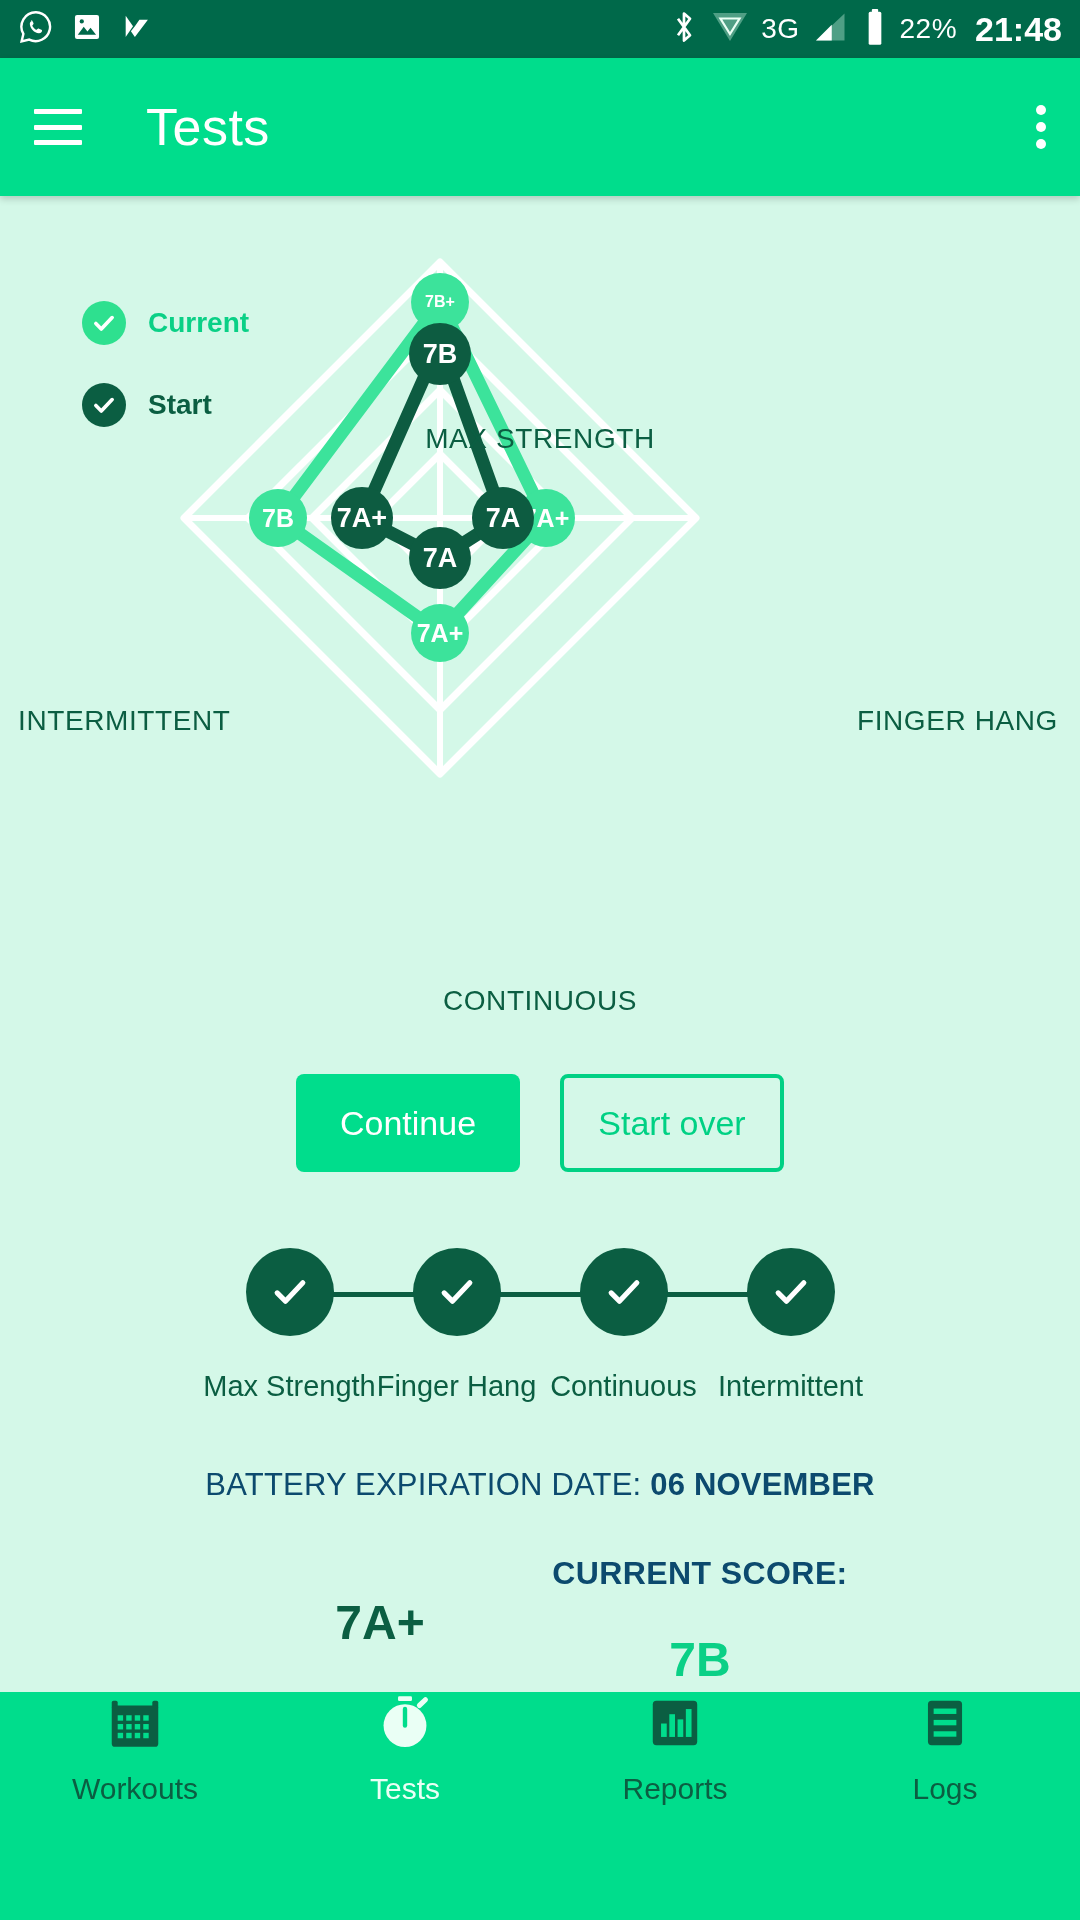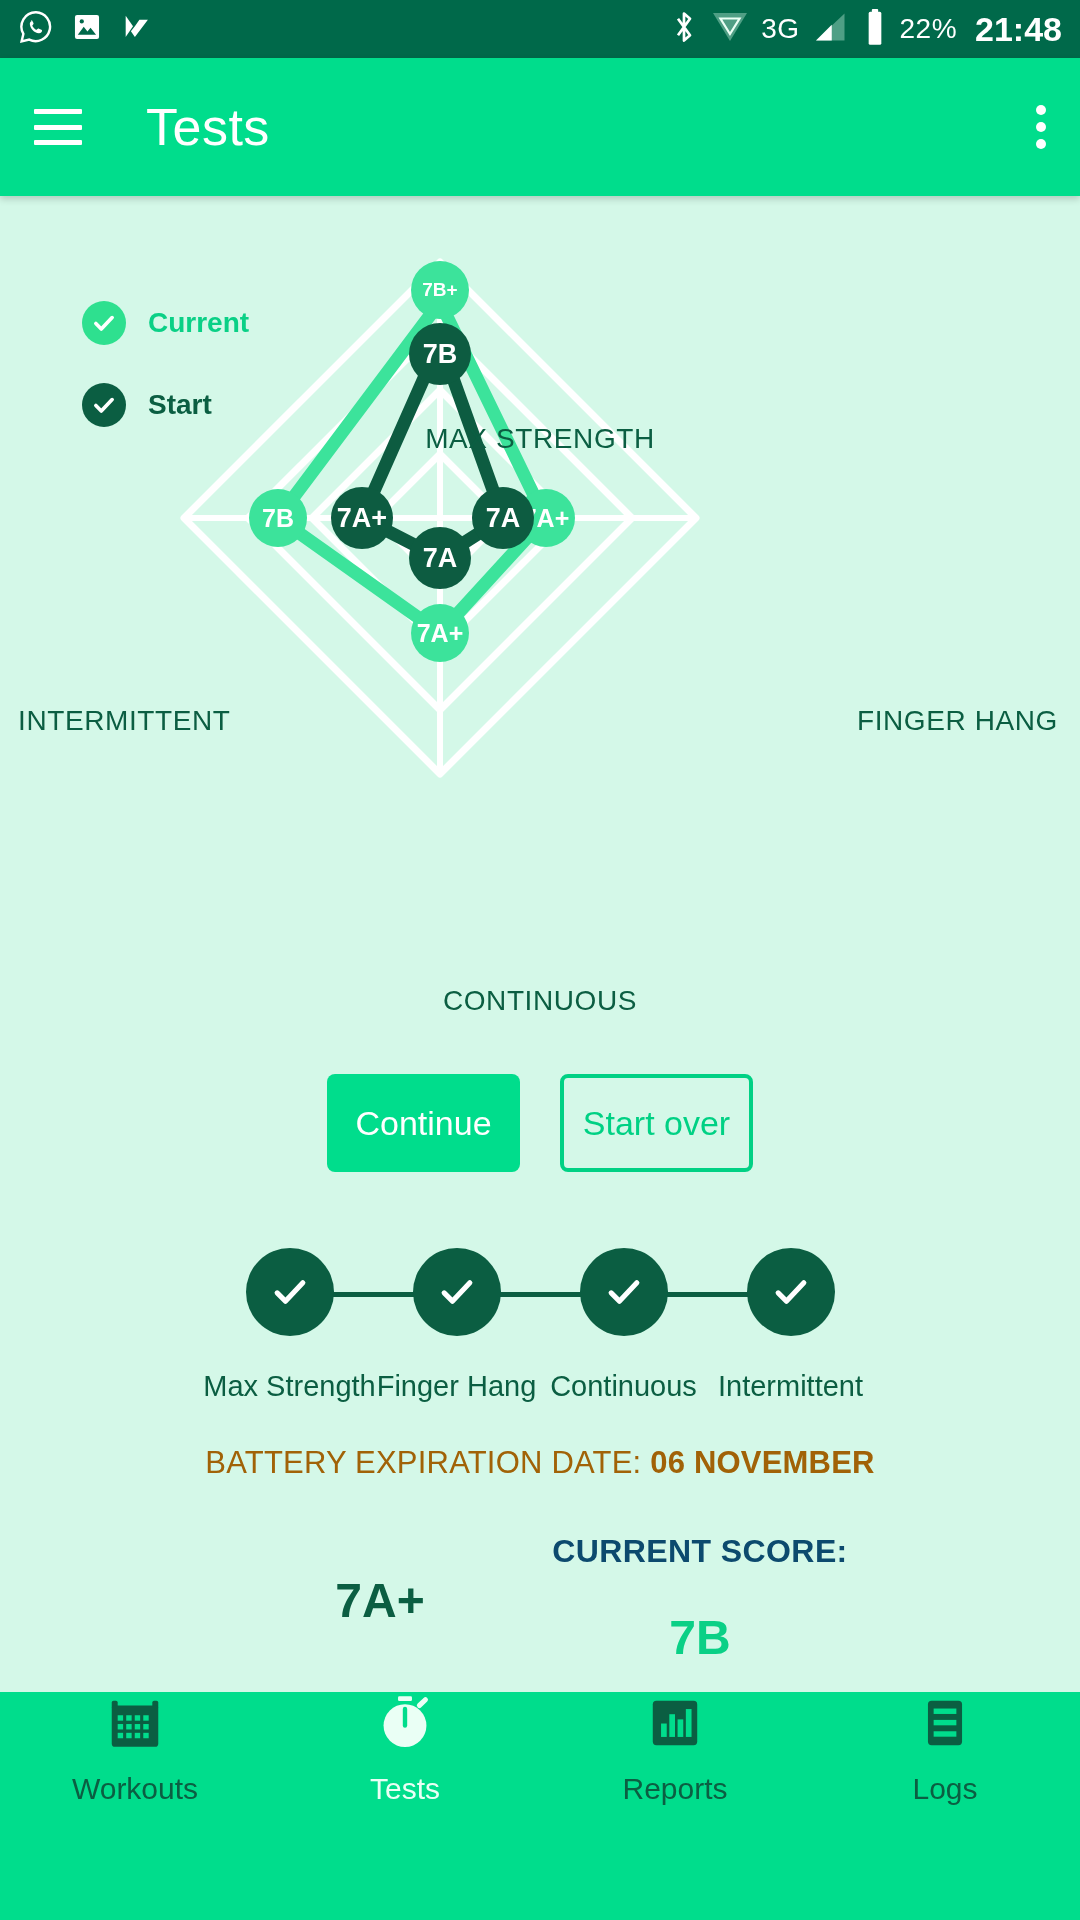--- a/index.html
+++ b/index.html
@@ -72,41 +72,41 @@
     position:absolute; border-radius:50%;
     display:flex; align-items:center; justify-content:center;
     color:#fff; font-weight:700; transform:translate(-50%,-50%);
   }
   .node.cur { background:#3ce39b; }
   .node.last { background:#0d5c41; }
 
   
   .btn-row { display:flex; justify-content:center; gap:40px; margin-top:68px; }
   .btn {
-    width:193px; height:98px; border-radius:8px;
+    width:224px; height:98px; border-radius:8px;
     display:flex; align-items:center; justify-content:center;
     font-size:34px; cursor:pointer;
   }
   .btn.filled { background:#00dd8c; color:#fff; border:none; }
   .btn.outline { background:transparent; color:#00d184; border:4px solid #00d184; }
 
   
   .steps { margin-top:76px; display:flex; justify-content:center; align-items:flex-start; }
   .step { width:167px; display:flex; flex-direction:column; align-items:center; position:relative; }
   .step-circle {
     width:88px; height:88px; border-radius:50%; background:#0b5e42;
     display:flex; align-items:center; justify-content:center; position:relative; z-index:2;
   }
   .step-connector {
     position:absolute; top:44px; left:50%; width:167px; height:5px; background:#0b5e42; z-index:1;
   }
   .step-label { margin-top:34px; font-size:29px; color:#0b5e42; white-space:nowrap; }
 
   
-  .battery-line { text-align:center; margin-top:42px; font-size:31px; color:#a16207; letter-spacing:0.2px; }
+  .battery-line { text-align:center; margin-top:64px; font-size:31px; color:#0c4a6e; letter-spacing:0.2px; }
   .battery-line b { font-weight:700; }
 
   
   .scores { display:flex; justify-content:center; margin-top:52px; }
   .score-col { width:320px; text-align:center; }
   .score-head { font-size:32px; font-weight:700; letter-spacing:0.4px; }
   .score-head.last { color:#0b5e42; }
   .score-head.current { color:#0c4a6e; }
   .score-val { font-size:48px; font-weight:700; margin-top:40px; }
   .score-val.last { color:#0b5e42; }
@@ -217,21 +217,21 @@
       <g>
         <polygon points="440,146 503,322 440,362 362,322" fill="none" stroke="#0d5c41" stroke-width="13" stroke-linejoin="round"></polygon>
       </g>
     </svg>
 
     <div class="axis-label" id="lbl-max">MAX STRENGTH</div>
     <div class="axis-label" id="lbl-fh">FINGER HANG</div>
     <div class="axis-label" id="lbl-con">CONTINUOUS</div>
     <div class="axis-label" id="lbl-int">INTERMITTENT</div>
 
-    <div class="node cur" style="left:440px; top:94px; width:58px; height:58px; font-size:19px;">7B+</div>
+    <div class="node cur" style="left:440px; top:106px; width:58px; height:58px; font-size:16px;">7B+</div>
     <div class="node cur" style="left:546px; top:322px; width:58px; height:58px; font-size:25px;">7A+</div>
     <div class="node cur" style="left:440px; top:437px; width:58px; height:58px; font-size:25px;">7A+</div>
     <div class="node cur" style="left:278px; top:322px; width:58px; height:58px; font-size:25px;">7B</div>
 
     <div class="node last" style="left:440px; top:158px; width:62px; height:62px; font-size:27px;">7B</div>
     <div class="node last" style="left:503px; top:322px; width:62px; height:62px; font-size:27px;">7A</div>
     <div class="node last" style="left:440px; top:362px; width:62px; height:62px; font-size:27px;">7A</div>
     <div class="node last" style="left:362px; top:322px; width:62px; height:62px; font-size:27px;">7A+</div>
 
     <div class="legend">

